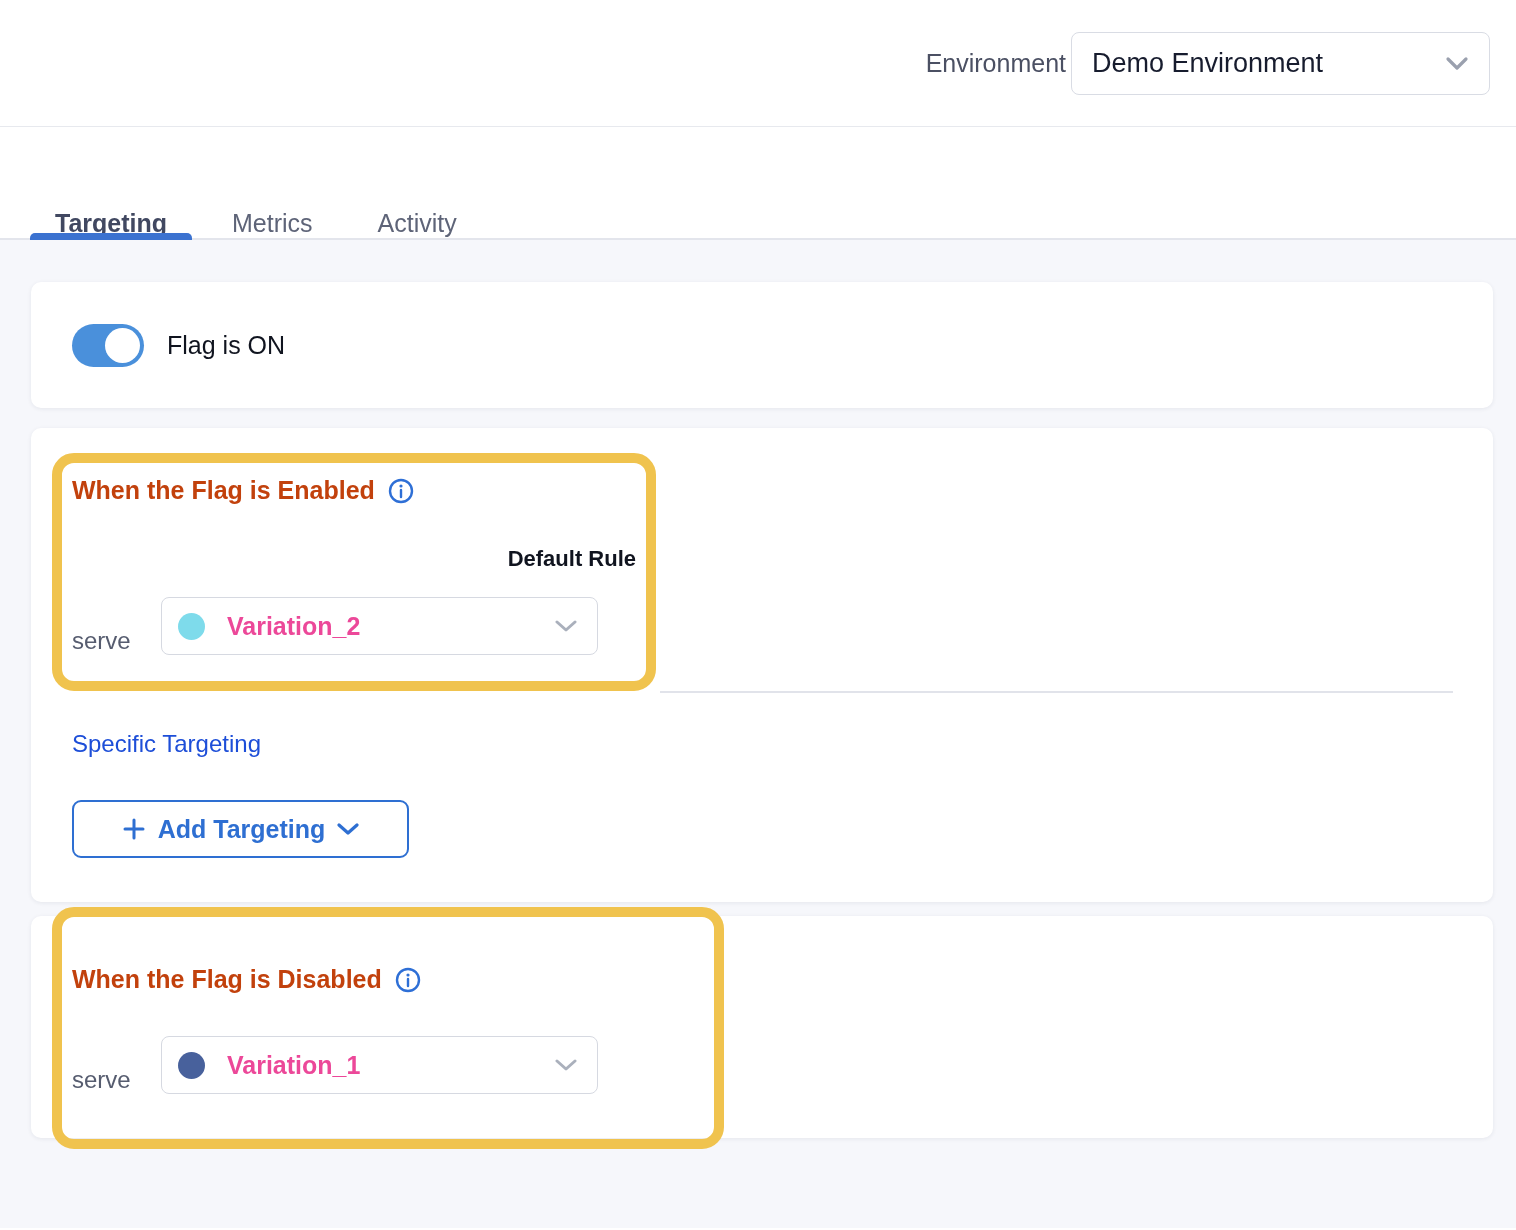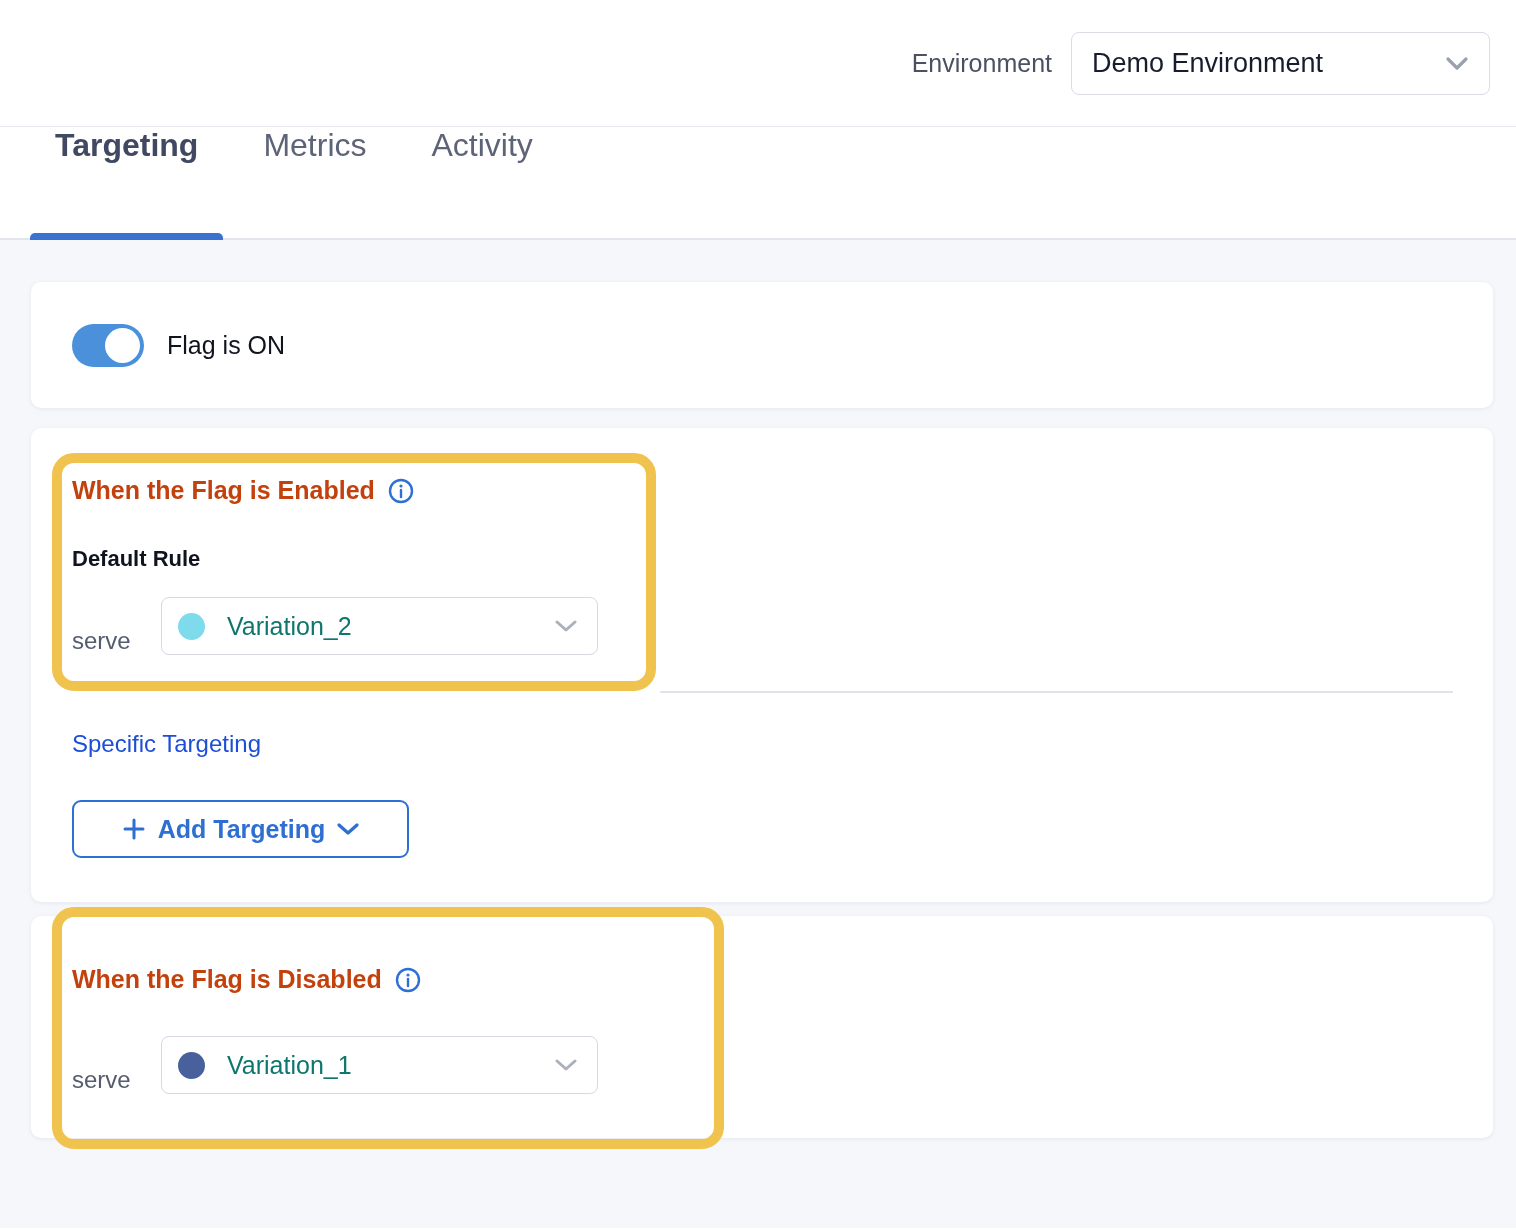--- a/index.html
+++ b/index.html
@@ -12,21 +12,21 @@
   }
 
   
   .header {
     height: 127px;
     background: #ffffff;
     display: flex;
     align-items: center;
     justify-content: flex-end;
     padding-right: 26px;
-    gap: 19px;
+    gap: 5px;
     border-bottom: 1px solid #e7e9ee;
   }
   .env-label { font-size: 25px; color: #4b5063; }
   .env-select {
     width: 419px; height: 63px;
     background: #fff;
     border: 1px solid #d9dce4;
     border-radius: 8px;
     display: flex; align-items: center; justify-content: space-between;
     padding: 0 20px;
@@ -39,22 +39,22 @@
     height: 113px;
     background: #fff;
     border-bottom: 2px solid #e3e5ec;
     display: flex;
     align-items: stretch;
     padding-left: 30px;
     gap: 15px;
   }
   .tab {
     padding: 0 25px;
-    display: flex; align-items: flex-start;
-    font-size: 32px;
+    display: flex; align-items: flex-end;
+    font-size: 25px;
     color: #5e6478;
     position: relative;
     cursor: pointer;
   }
   .tab.active { color: #414861; font-weight: bold; }
   .tab-indicator {
     display: none;
     position: absolute;
     left: 0; right: 0; bottom: -2px;
     height: 7px;
@@ -109,40 +109,40 @@
     position: absolute;
     border: 10px solid #f0c34e;
     border-radius: 22px;
     background: transparent;
   }
   .hl-enabled { left: 21px; top: 25px;  width: 604px; height: 238px; padding: 13px 10px 0 10px; }
   .hl-disabled { left: 21px; top: -9px; width: 672px; height: 242px; padding: 48px 10px 0 10px; }
 
   .heading-row { display: flex; align-items: center; gap: 13px; }
   .section-title { font-size: 25px; font-weight: bold; color: #c2410c; }
-  .default-rule { margin-top: 41px; font-size: 22px; font-weight: bold; color: #10141f; }
+  .default-rule { margin-top: 41px; font-size: 22px; font-weight: bold; color: #10141f; text-align: right; }
 
   .serve-row { display: flex; align-items: flex-end; }
   .hl-enabled .serve-row { margin-top: 25px; }
   .hl-disabled .serve-row { margin-top: 42px; }
   .serve-label { font-size: 24px; color: #565c6f; width: 57px; margin-right: 32px; }
 
   .variation-select {
     width: 437px; height: 58px;
     background: #fff;
     border: 1px solid #d6d9e1;
     border-radius: 8px;
     display: flex; align-items: center;
     padding: 0 20px 0 16px;
     cursor: pointer;
   }
   .variation-dot { width: 27px; height: 27px; border-radius: 50%; margin-right: 22px; flex: 0 0 auto; }
   .dot-cyan { background: #7edbeb; }
   .dot-navy { background: #48619c; }
-  .variation-name { font-size: 25px; color: #0f766e; flex: 1; }
+  .variation-name { font-size: 25px; color: #ec4899; flex: 1; font-weight: bold; }
 
   .divider {
     position: absolute;
     left: 629px; top: 263px;
     width: 793px; height: 2px;
     background: #e1e3ea;
   }
   .specific-title {
     position: absolute;
     left: 41px; top: 302px;

